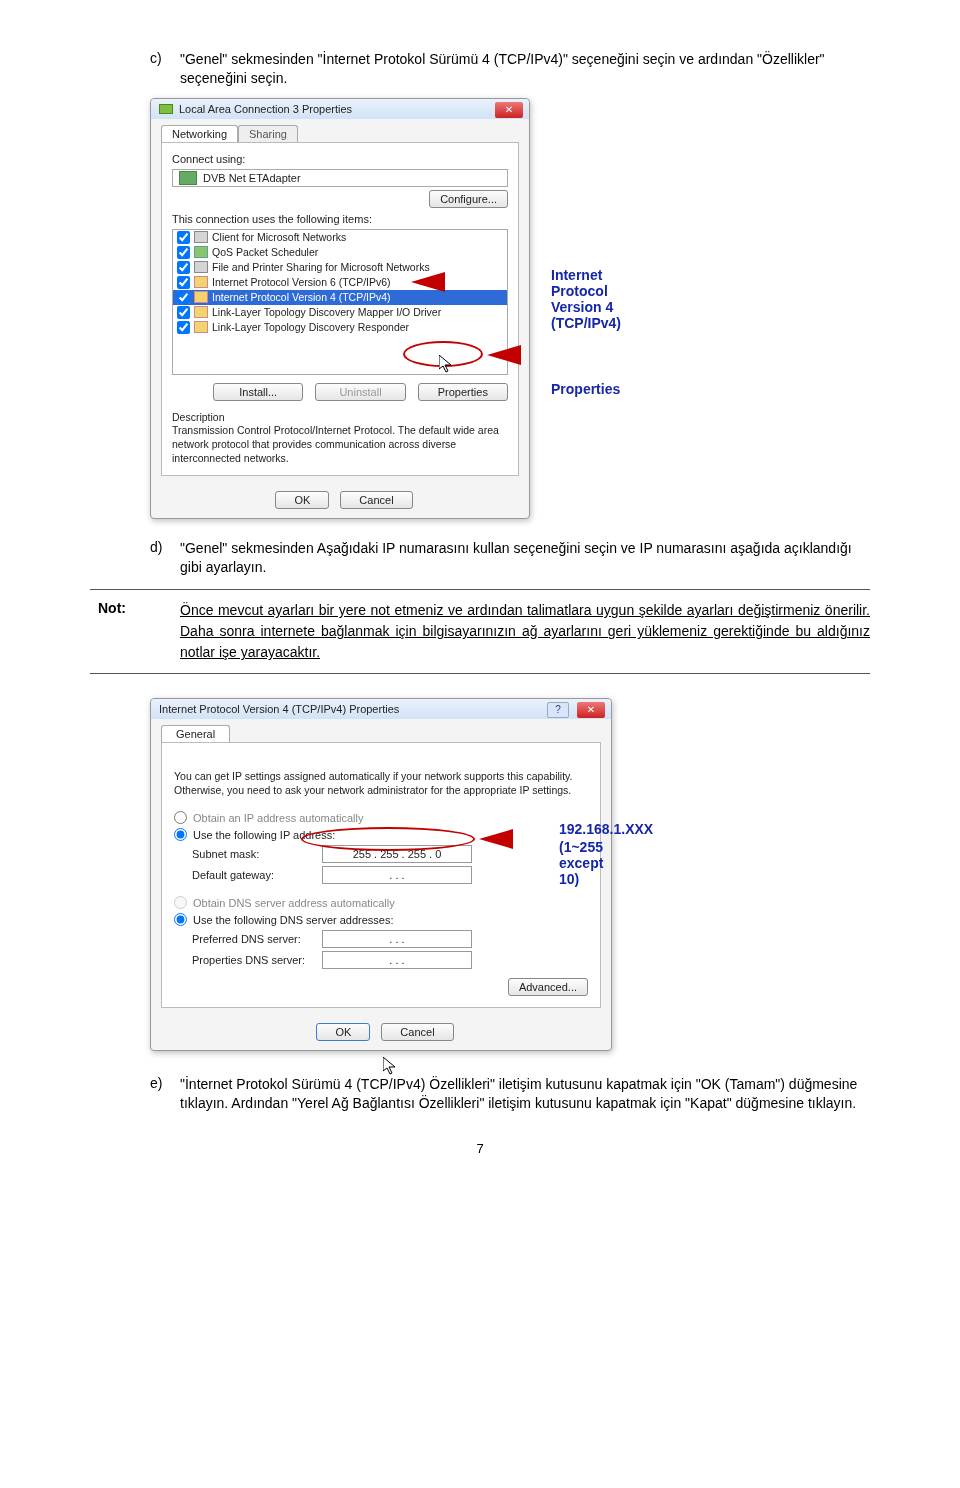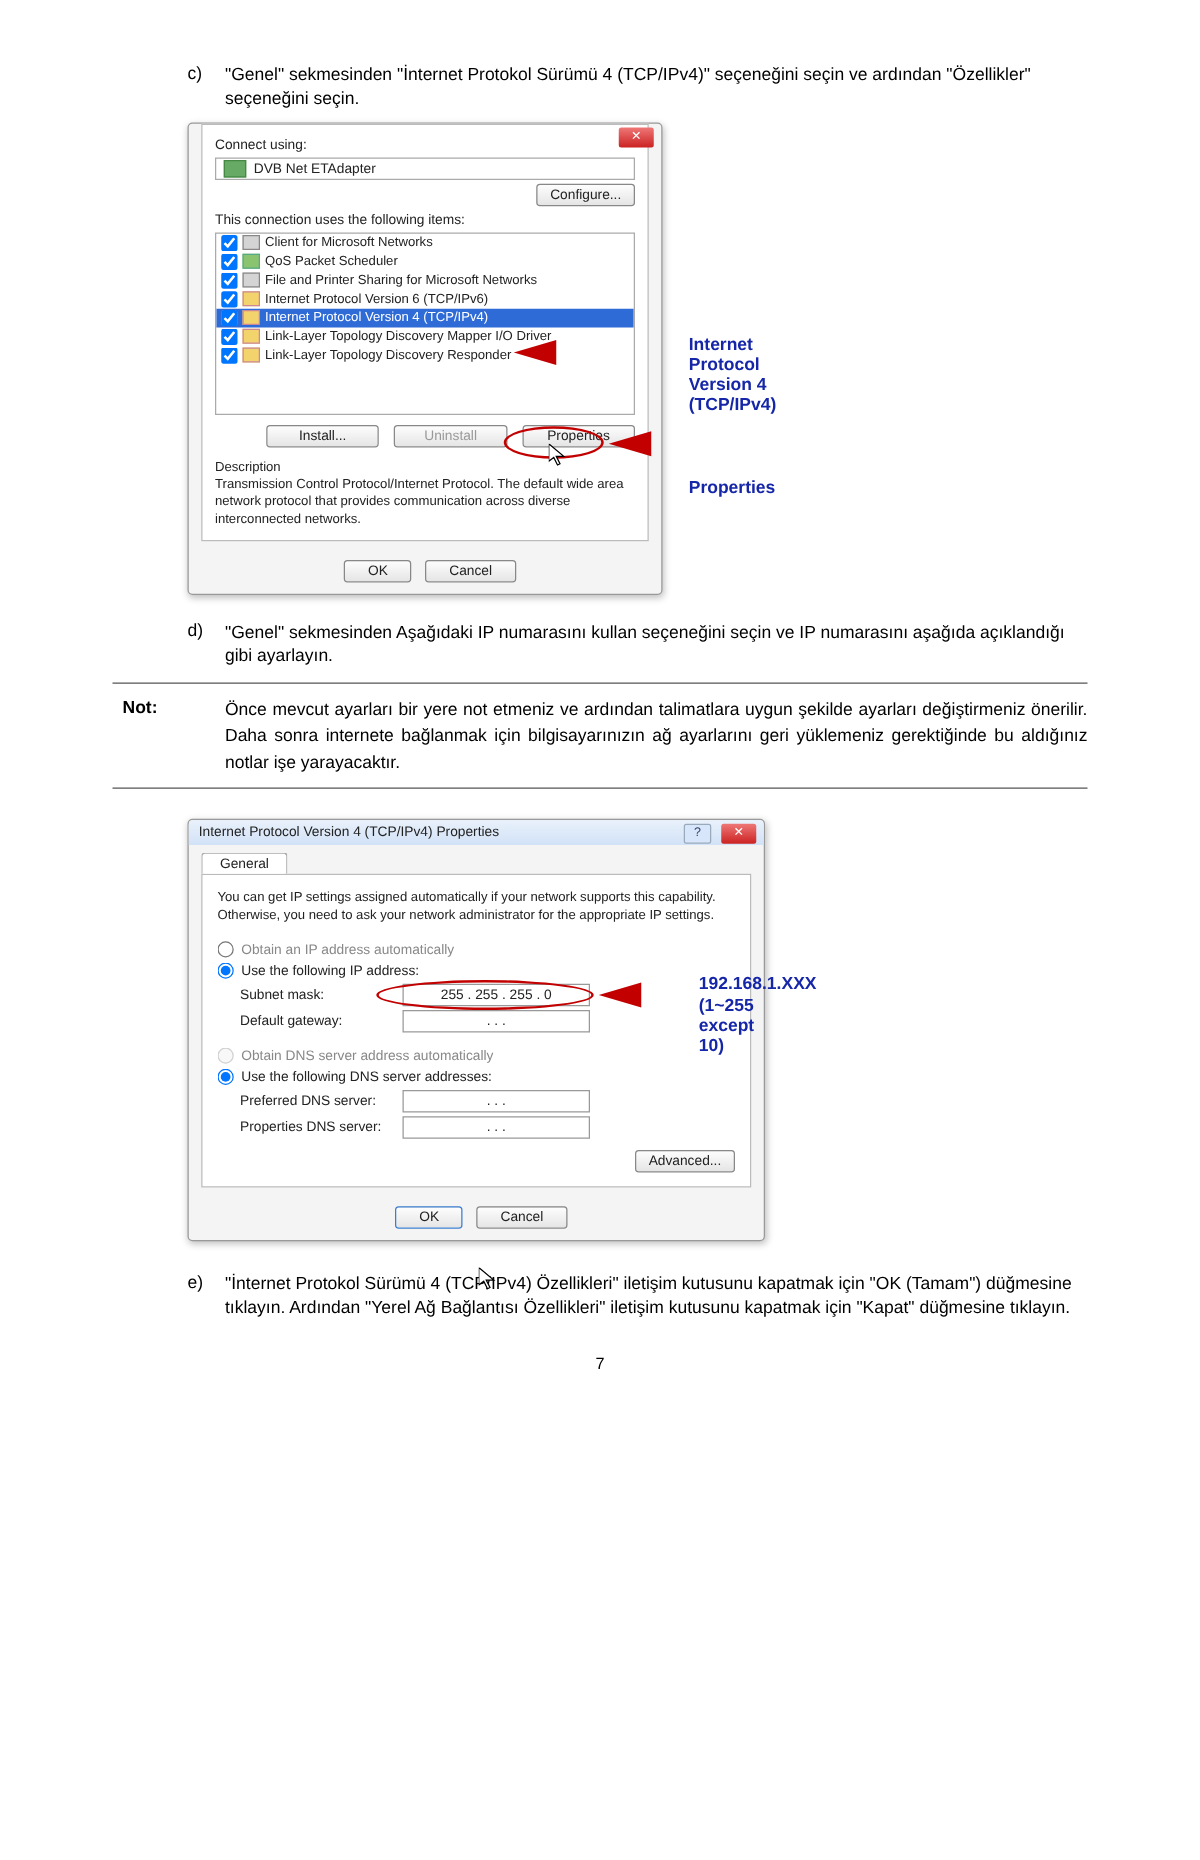--- a/index.html
+++ b/index.html
@@ -41,26 +41,26 @@
   .btn.disabled { color:#999;}
   .desc-box { font-size:10.5px; line-height:1.3; }
   .dlg-footer { padding:8px 14px 12px 14px; text-align:center; }
   .dlg-footer .btn { margin-left:8px; padding:2px 18px;}
   .callout { position:absolute; font-weight:bold; color:#1526a8; font-size:14px; }
   .arrow-left { width:0; height:0; border-top:10px solid transparent; border-bottom:10px solid transparent; border-right:34px solid #c30000; position:absolute; }
   .circle-ellipse { position:absolute; border:2px solid #c30000; border-radius: 50%; }
 
   .note-block { border-top: 1.5px solid #555; border-bottom: 1.5px solid #555; padding: 10px 0; margin: 12px 0 24px 0; display:flex; gap:30px; }
   .note-label { font-weight:bold; flex: 0 0 60px; padding-left: 8px;}
-  .note-text { flex:1; line-height:1.5; text-align: justify;}
+  .note-text { flex:1; line-height:1.5; text-align: justify; text-decoration: underline;}
 
   .dialog2 { width: 462px; }
   .dialog2 .tabs .tab { padding: 2px 14px;}
   .dialog2 .dlg-body { padding: 12px 12px 14px 12px;}
-  .prop-text { font-size:10.5px; line-height:1.3; margin-bottom:14px;}
+  .prop-text { font-size:10.5px; line-height:1.3; margin-bottom:14px;margin-top:15px;}
   .radio-row { display:flex; align-items:center; gap:6px; margin: 4px 0; font-size:11px;}
   .radio-row.gray { color:#888;}
   .ip-grid { margin: 4px 0 12px 18px; font-size:11px;}
   .ip-row { display:flex; align-items:center; margin:3px 0; }
   .ip-row .ip-label { width: 130px;}
   .ip-input { border:1px solid #999; width:150px; height:18px; display:flex; align-items:center; justify-content:center; font-size:11px; letter-spacing:0; }
   .adv-row { text-align:right; margin-top:10px;}
   .help-badge { position:absolute; top:3px; right:42px; width:22px; height:16px; background:#d7e6fb; border:1px solid #9ab; border-radius:2px; text-align:center; font-size:10px; color:#346; line-height:14px;}
   .pagenum { text-align:center; font-size:13px; margin-top:28px; }
   svg.cursor-svg { position:absolute; }
@@ -69,22 +69,30 @@
 <body>
 
 <div class="page">
 
   <div class="step-row indent">
     <div class="step-letter">c)</div>
     <div class="step-text">"Genel" sekmesinden "İnternet Protokol Sürümü 4 (TCP/IPv4)" seçeneğini seçin ve ardından "Özellikler" seçeneğini seçin.</div>
   </div>
 
   <div class="dialog">
+    <div class="titlebar">
+      <span class="icon-net"></span>
+      <span>Local Area Connection 3 Properties</span>
+    </div>
     <div class="closebtn">✕</div>
 
+    <div class="tabs">
+      <div class="tab">Networking</div>
+      <div class="tab inactive">Sharing</div>
+    </div>
 
     <div class="dlg-body">
       <div class="lbl">Connect using:</div>
       <div class="adapter-box">
         <span class="adapter-icon"></span>
         <span>DVB Net ETAdapter</span>
       </div>
       <div class="btn-row"><span class="btn">Configure...</span></div>
 
       <div class="lbl">This connection uses the following items:</div>

